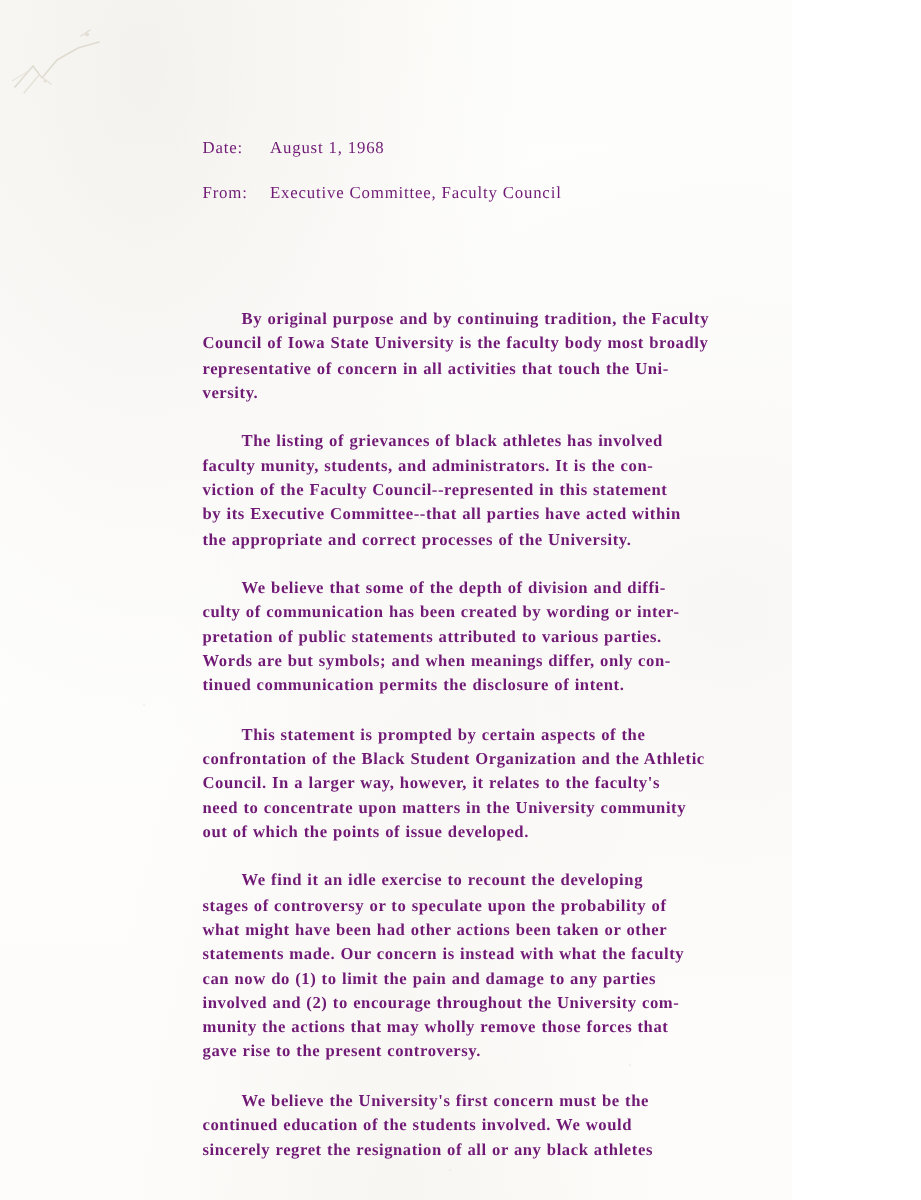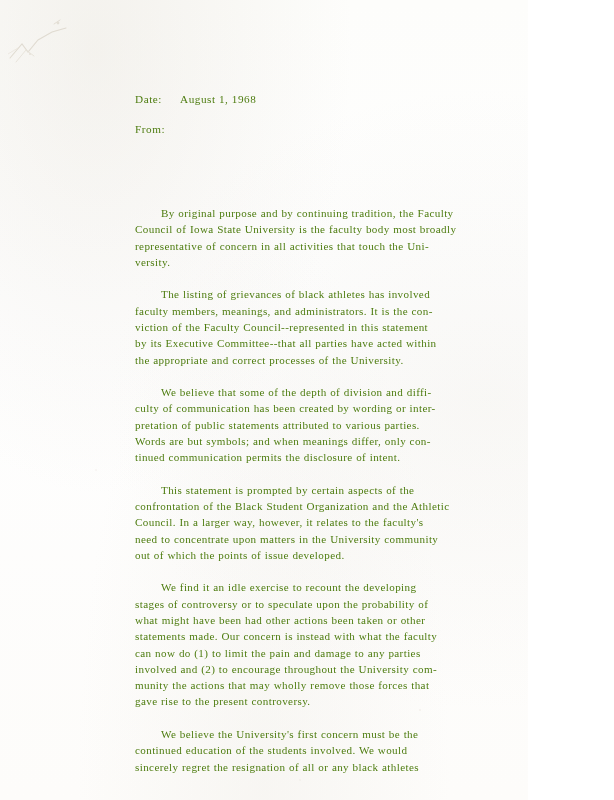--- a/index.html
+++ b/index.html
@@ -10,21 +10,21 @@
   }
 
   .page {
     position: relative;
     width: 528px;
     height: 800px;
     margin: 0;
     background: #fefefd;
     overflow: hidden;
     font-family: "Liberation Serif", "DejaVu Serif", serif;
-    color: #4d7c0f;
+    color: #701a75;
   }
 
   
   .paper-texture {
     position: absolute;
     inset: 0;
     pointer-events: none;
     background:
       radial-gradient(ellipse at 18% 6%, rgba(222,216,205,0.30) 0%, rgba(255,255,255,0) 42%),
       radial-gradient(ellipse at 92% 50%, rgba(226,222,212,0.20) 0%, rgba(255,255,255,0) 55%),
@@ -112,20 +112,21 @@
   .header-value {
     white-space: nowrap;
   }
 
   
   .body-block {
     position: absolute;
     left: 0;
     top: 205px;
     width: 372px;
+    font-weight: bold;
   }
 
   .para {
     font-size: 11.1px;
     line-height: 16.3px;
     letter-spacing: 0.38px;
     text-indent: 26px;
     margin: 0 0 16.2px 0;
     white-space: pre-line;
     word-spacing: 0.4px;
@@ -158,31 +159,32 @@
     <div class="header-block">
 
       <div class="header-row">
         <span class="header-label">Date:</span>
         <span class="header-value">August 1, 1968</span>
       </div>
 
 
       <div class="header-row">
         <span class="header-label">From:</span>
+        <span class="header-value">Executive Committee, Faculty Council</span>
       </div>
 
     </div>
 
     <div class="body-block">
       <p class="para">By original purpose and by continuing tradition, the Faculty
 Council of Iowa State University is the faculty body most broadly
 representative of concern in all activities that touch the Uni-
 versity.</p>
       <p class="para">The listing of grievances of black athletes has involved
-faculty members, meanings, and administrators.  It is the con-
+faculty munity, students, and administrators.  It is the con-
 viction of the Faculty Council--represented in this statement
 by its Executive Committee--that all parties have acted within
 the appropriate and correct processes of the University.</p>
       <p class="para">We believe that some of the depth of division and diffi-
 culty of communication has been created by wording or inter-
 pretation of public statements attributed to various parties.
 Words are but symbols; and when meanings differ, only con-
 tinued communication permits the disclosure of intent.</p>
       <p class="para">This statement is prompted by certain aspects of the
 confrontation of the Black Student Organization and the Athletic

